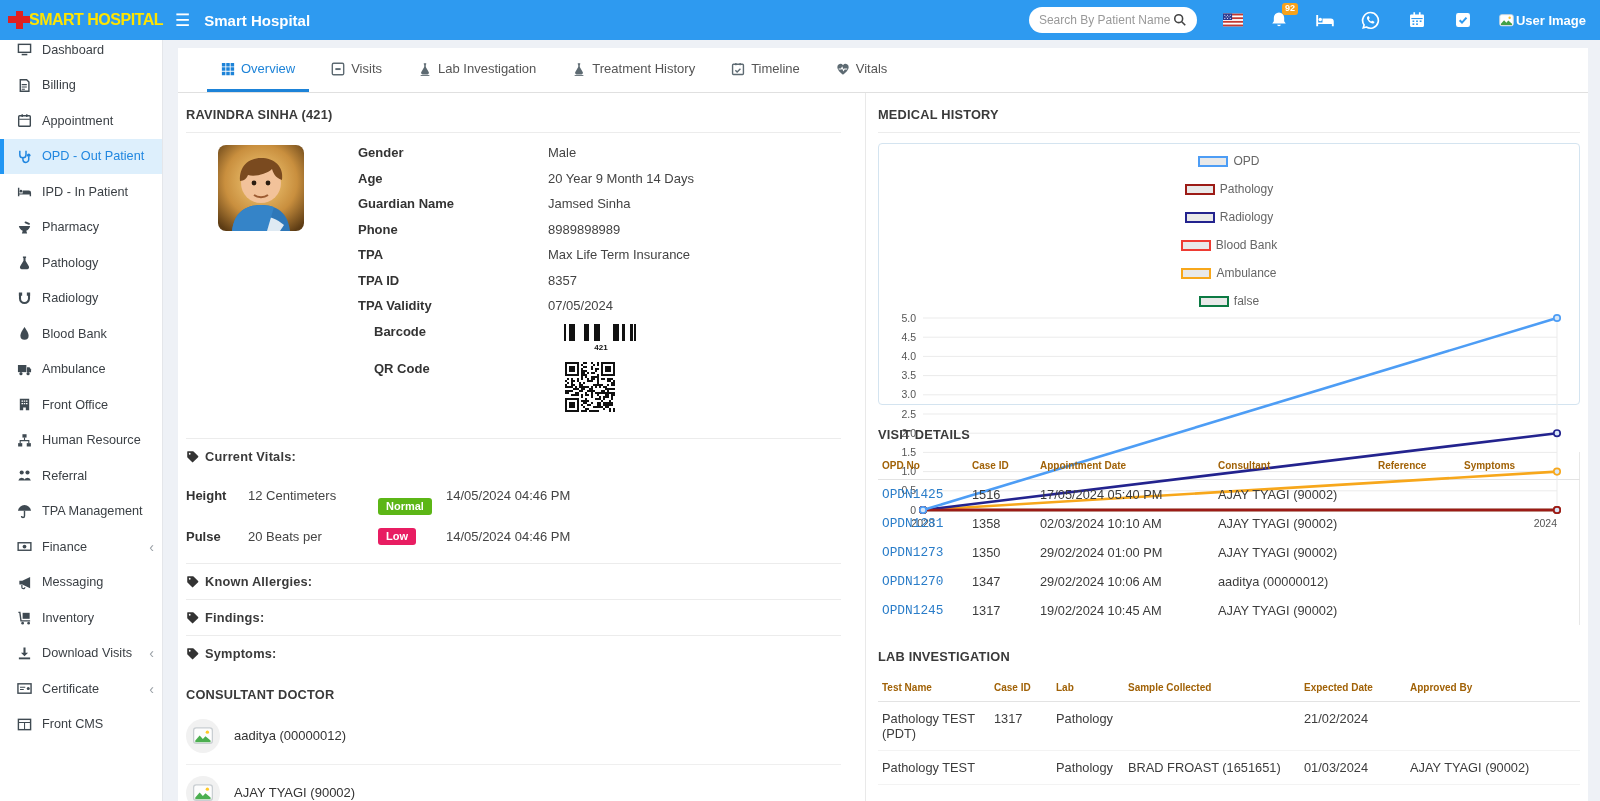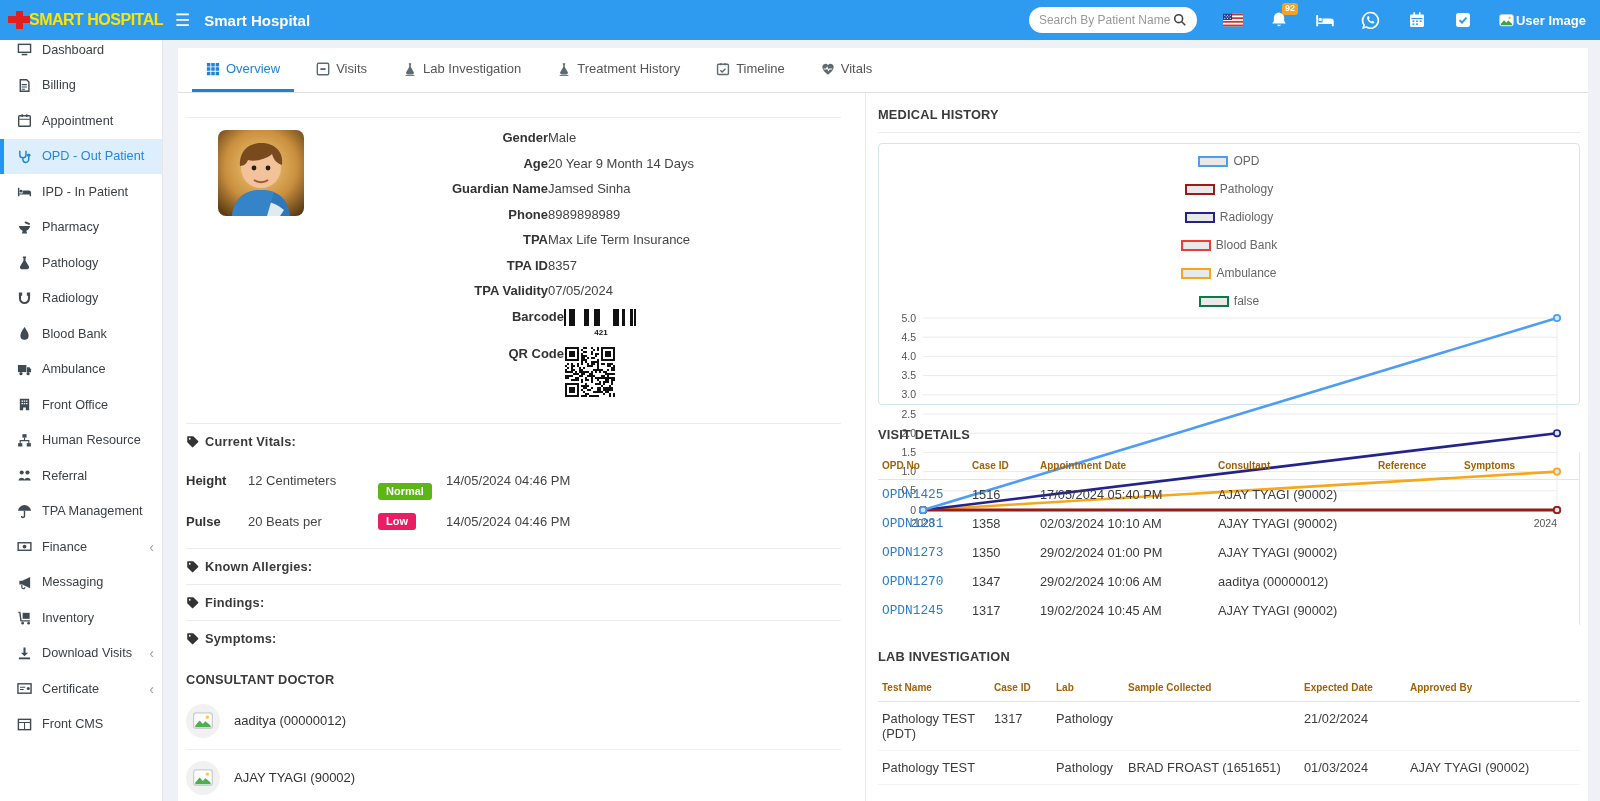--- a/index.html
+++ b/index.html
@@ -30,35 +30,35 @@
   .sidebar { position:fixed; top:32px; left:0; width:163px; height:774px; background:#fff; border-right:1px solid #e4e6ea; overflow:hidden; z-index:40;}
   .side-item { height:35.5px; display:flex; align-items:center; padding:0 8px 0 13px; gap:10px; cursor:pointer; color:#3a3f44; border-left:4px solid transparent; }
   .side-item .side-ic { width:15px; height:15px; flex:0 0 15px; color:#3f4a52; }
   .side-item .side-label { font-size:12.7px; white-space:nowrap; }
   .side-item .chev { margin-left:auto; color:#9aa0a6; font-size:14px; }
   .side-item.active { background:#ddeffc; border-left-color:#2196f3; color:#2187e0; }
   .side-item.active .side-ic { color:#2187e0; }
 
   
   .main-card { position:fixed; left:178px; top:48px; width:1410px; height:753px; background:#fff; }
-  .tabs { height:45px; display:flex; align-items:stretch; border-bottom:1px solid #e0e0e0; padding-left:14px; gap:8px;}
+  .tabs { height:45px; display:flex; align-items:stretch; border-bottom:1px solid #e0e0e0; padding-left:29px; gap:8px;}
   .tab { display:flex; align-items:center; gap:6px; padding:0 14px; color:#555; cursor:pointer; border-bottom:3px solid transparent; font-size:13px;}
   .tab .tic { width:14px; height:14px; color:#5d6a72; }
   .tab.active { color:#1d83d8; border-bottom-color:#1d83d8; }
   .tab.active .tic { color:#1d83d8; }
   .cols { display:flex; height:708px; }
   .col-left { width:688px; flex:0 0 688px; border-right:1px solid #e9e9e9; padding:14px 24px 0 8px; }
   .col-right { flex:1; padding:14px 16px 0 12px; }
   .sec-title { font-weight:bold; font-size:12.8px; color:#3a3a3a; letter-spacing:0.2px; }
   .hr { border:none; border-top:1px solid #ececec; margin:10px 0; }
 
   
   .pt-flex { display:flex; margin-top:12px; }
   .pt-photo { width:86px; height:86px; border-radius:8px; overflow:hidden; margin-left:32px; flex:0 0 86px; }
-  .pt-fields { margin-left:54px; flex:1;text-align:right; }
+  .pt-fields { margin-left:54px; flex:1; }
   .pt-row { display:flex; margin-bottom:10.5px; }
   .pt-label { width:190px; font-weight:bold; color:#333; }
   .pt-value { color:#444; }
   .codes-row { display:flex; margin-bottom:9px;margin-left:16px; }
 
   
   .vital-row { display:flex; align-items:center; margin:13px 0; }
   .vital-name { width:62px; font-weight:bold; }
   .vital-value { width:130px; color:#444; }
   .vital-badge-box { width:68px; }
@@ -510,20 +510,21 @@
         <svg class="tic">
           <use href="#ic-tabvitals"></use>
         </svg>
         <span>Vitals</span>
       </div>
     </div>
 
   <div class="cols">
 
     <div class="col-left">
+      <div class="sec-title">RAVINDRA SINHA (421)</div>
       <hr class="hr">
       <div class="pt-flex">
         <div class="pt-photo">
           <svg width="86" height="86" viewBox="0 0 86 86">
             <defs>
                 <radialGradient id="bgG" cx="50%" cy="42%" r="70%">
                   <stop offset="0%" stop-color="#f6cf7d"></stop>
                   <stop offset="60%" stop-color="#c98f3e"></stop>
                   <stop offset="100%" stop-color="#5d3c14"></stop>
                 </radialGradient>

